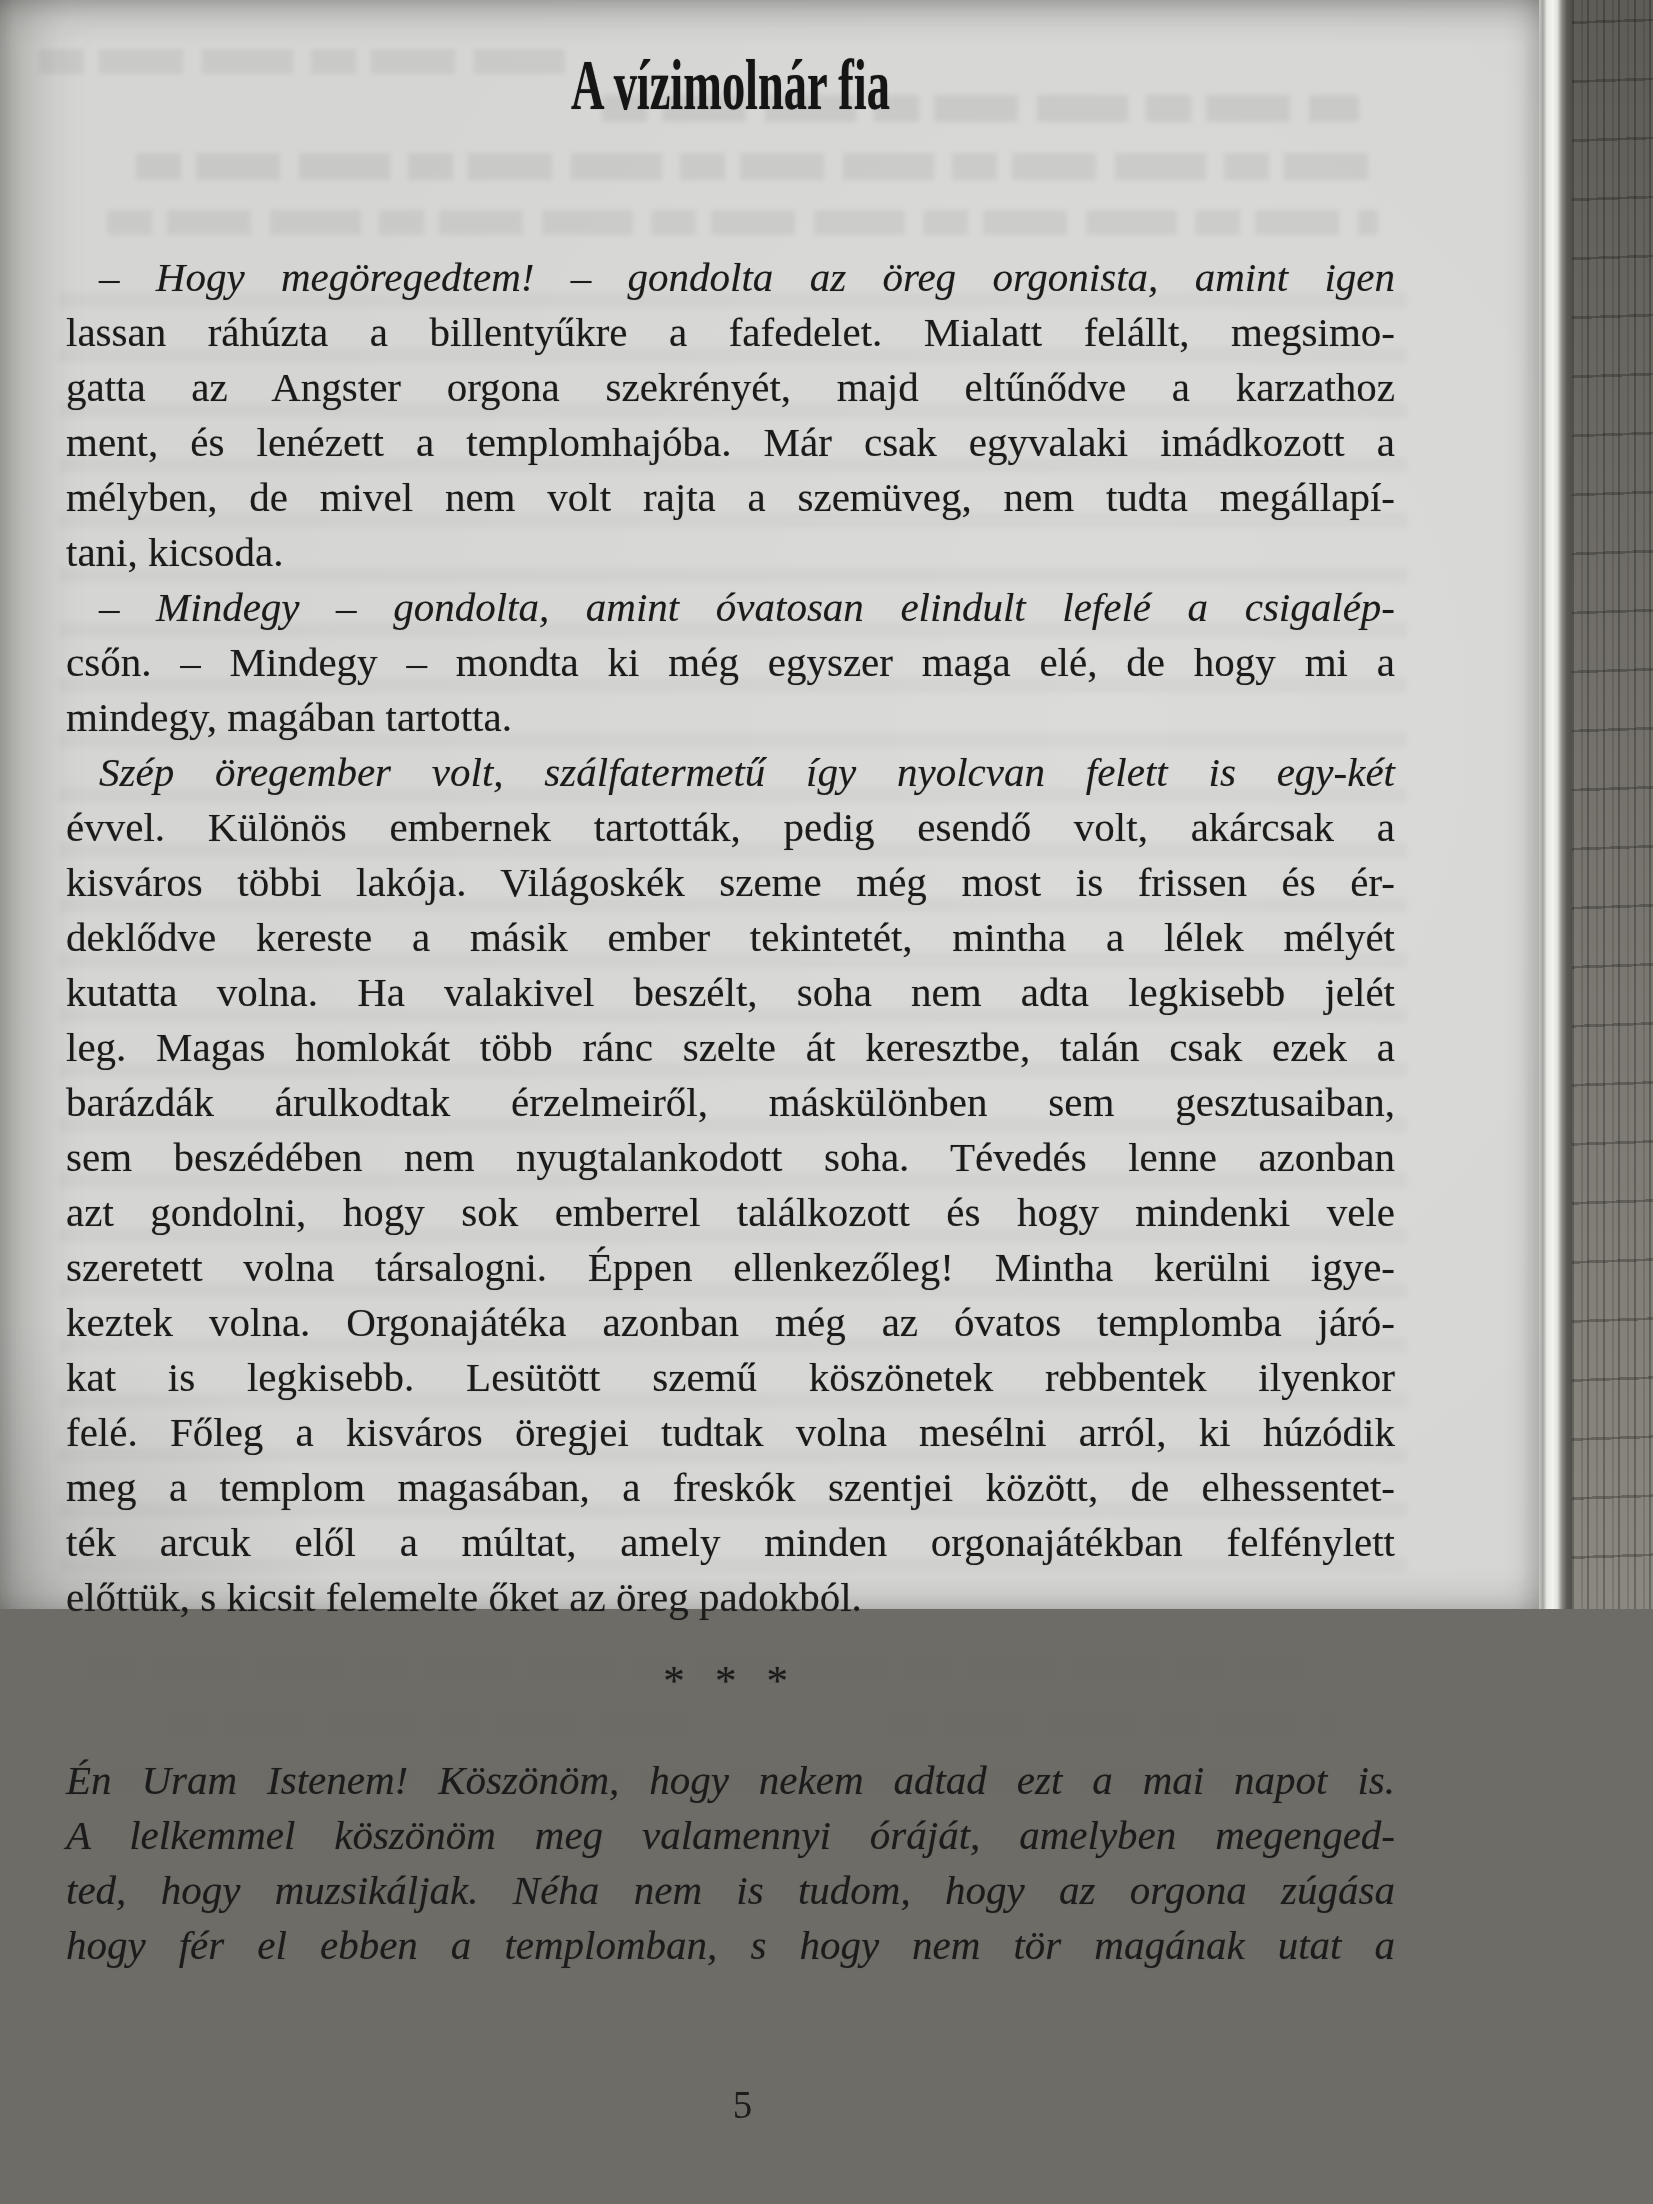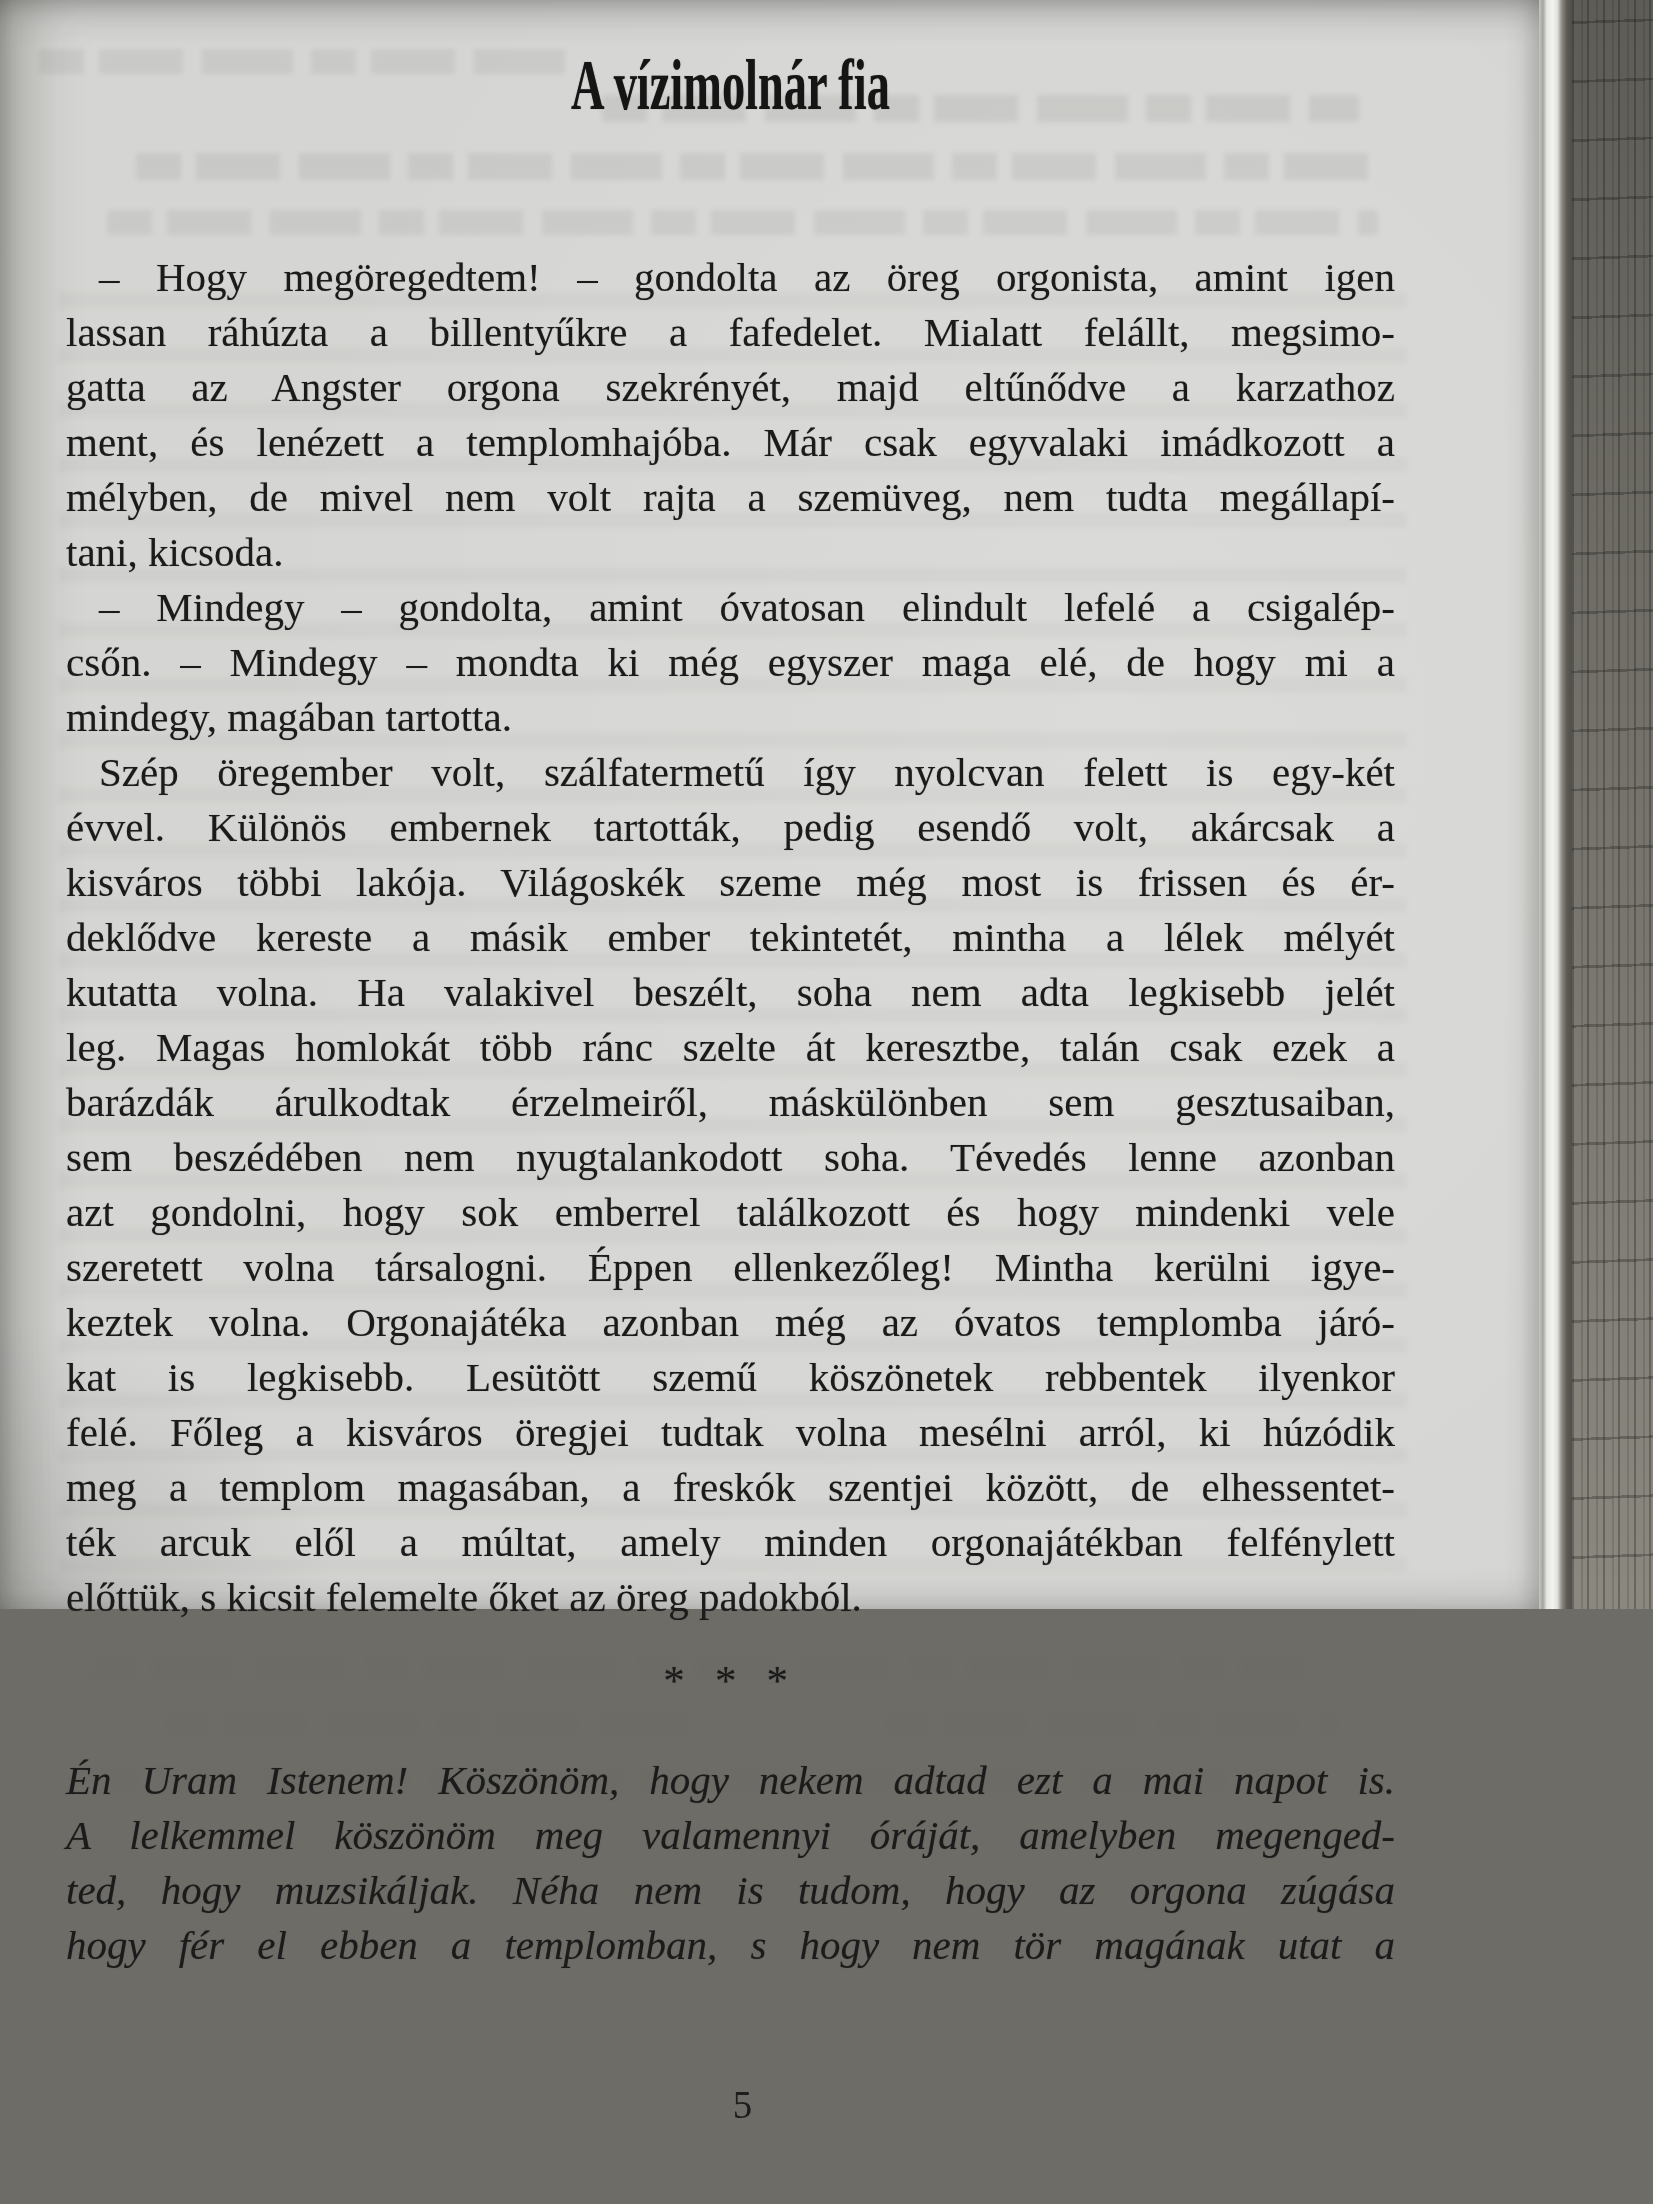--- a/index.html
+++ b/index.html
@@ -77,21 +77,21 @@
   }
   .para { margin: 0; }
   .para.italic { font-style: italic; }
   .line {
     text-align: justify;
     text-align-last: justify;
     -moz-text-align-last: justify;
     white-space: normal;
   }
   .line.last { text-align-last: left; -moz-text-align-last: left; }
-  .line.indent { text-indent: 33px; }
+  .line.indent { text-indent: 33px; font-style: italic; }
 
   .sep {
     height: 54px; line-height: 54px;
     margin: 29px 0 45px 0;
     text-align: center; font-size: 43px; letter-spacing: 9.7px; color: var(--ink);
   }
 
   .pagenum {
     position: absolute; left: 78px; width: 1329px; top: 2082px;
     text-align: center; font-size: 39px; color: #1d1d1d;

